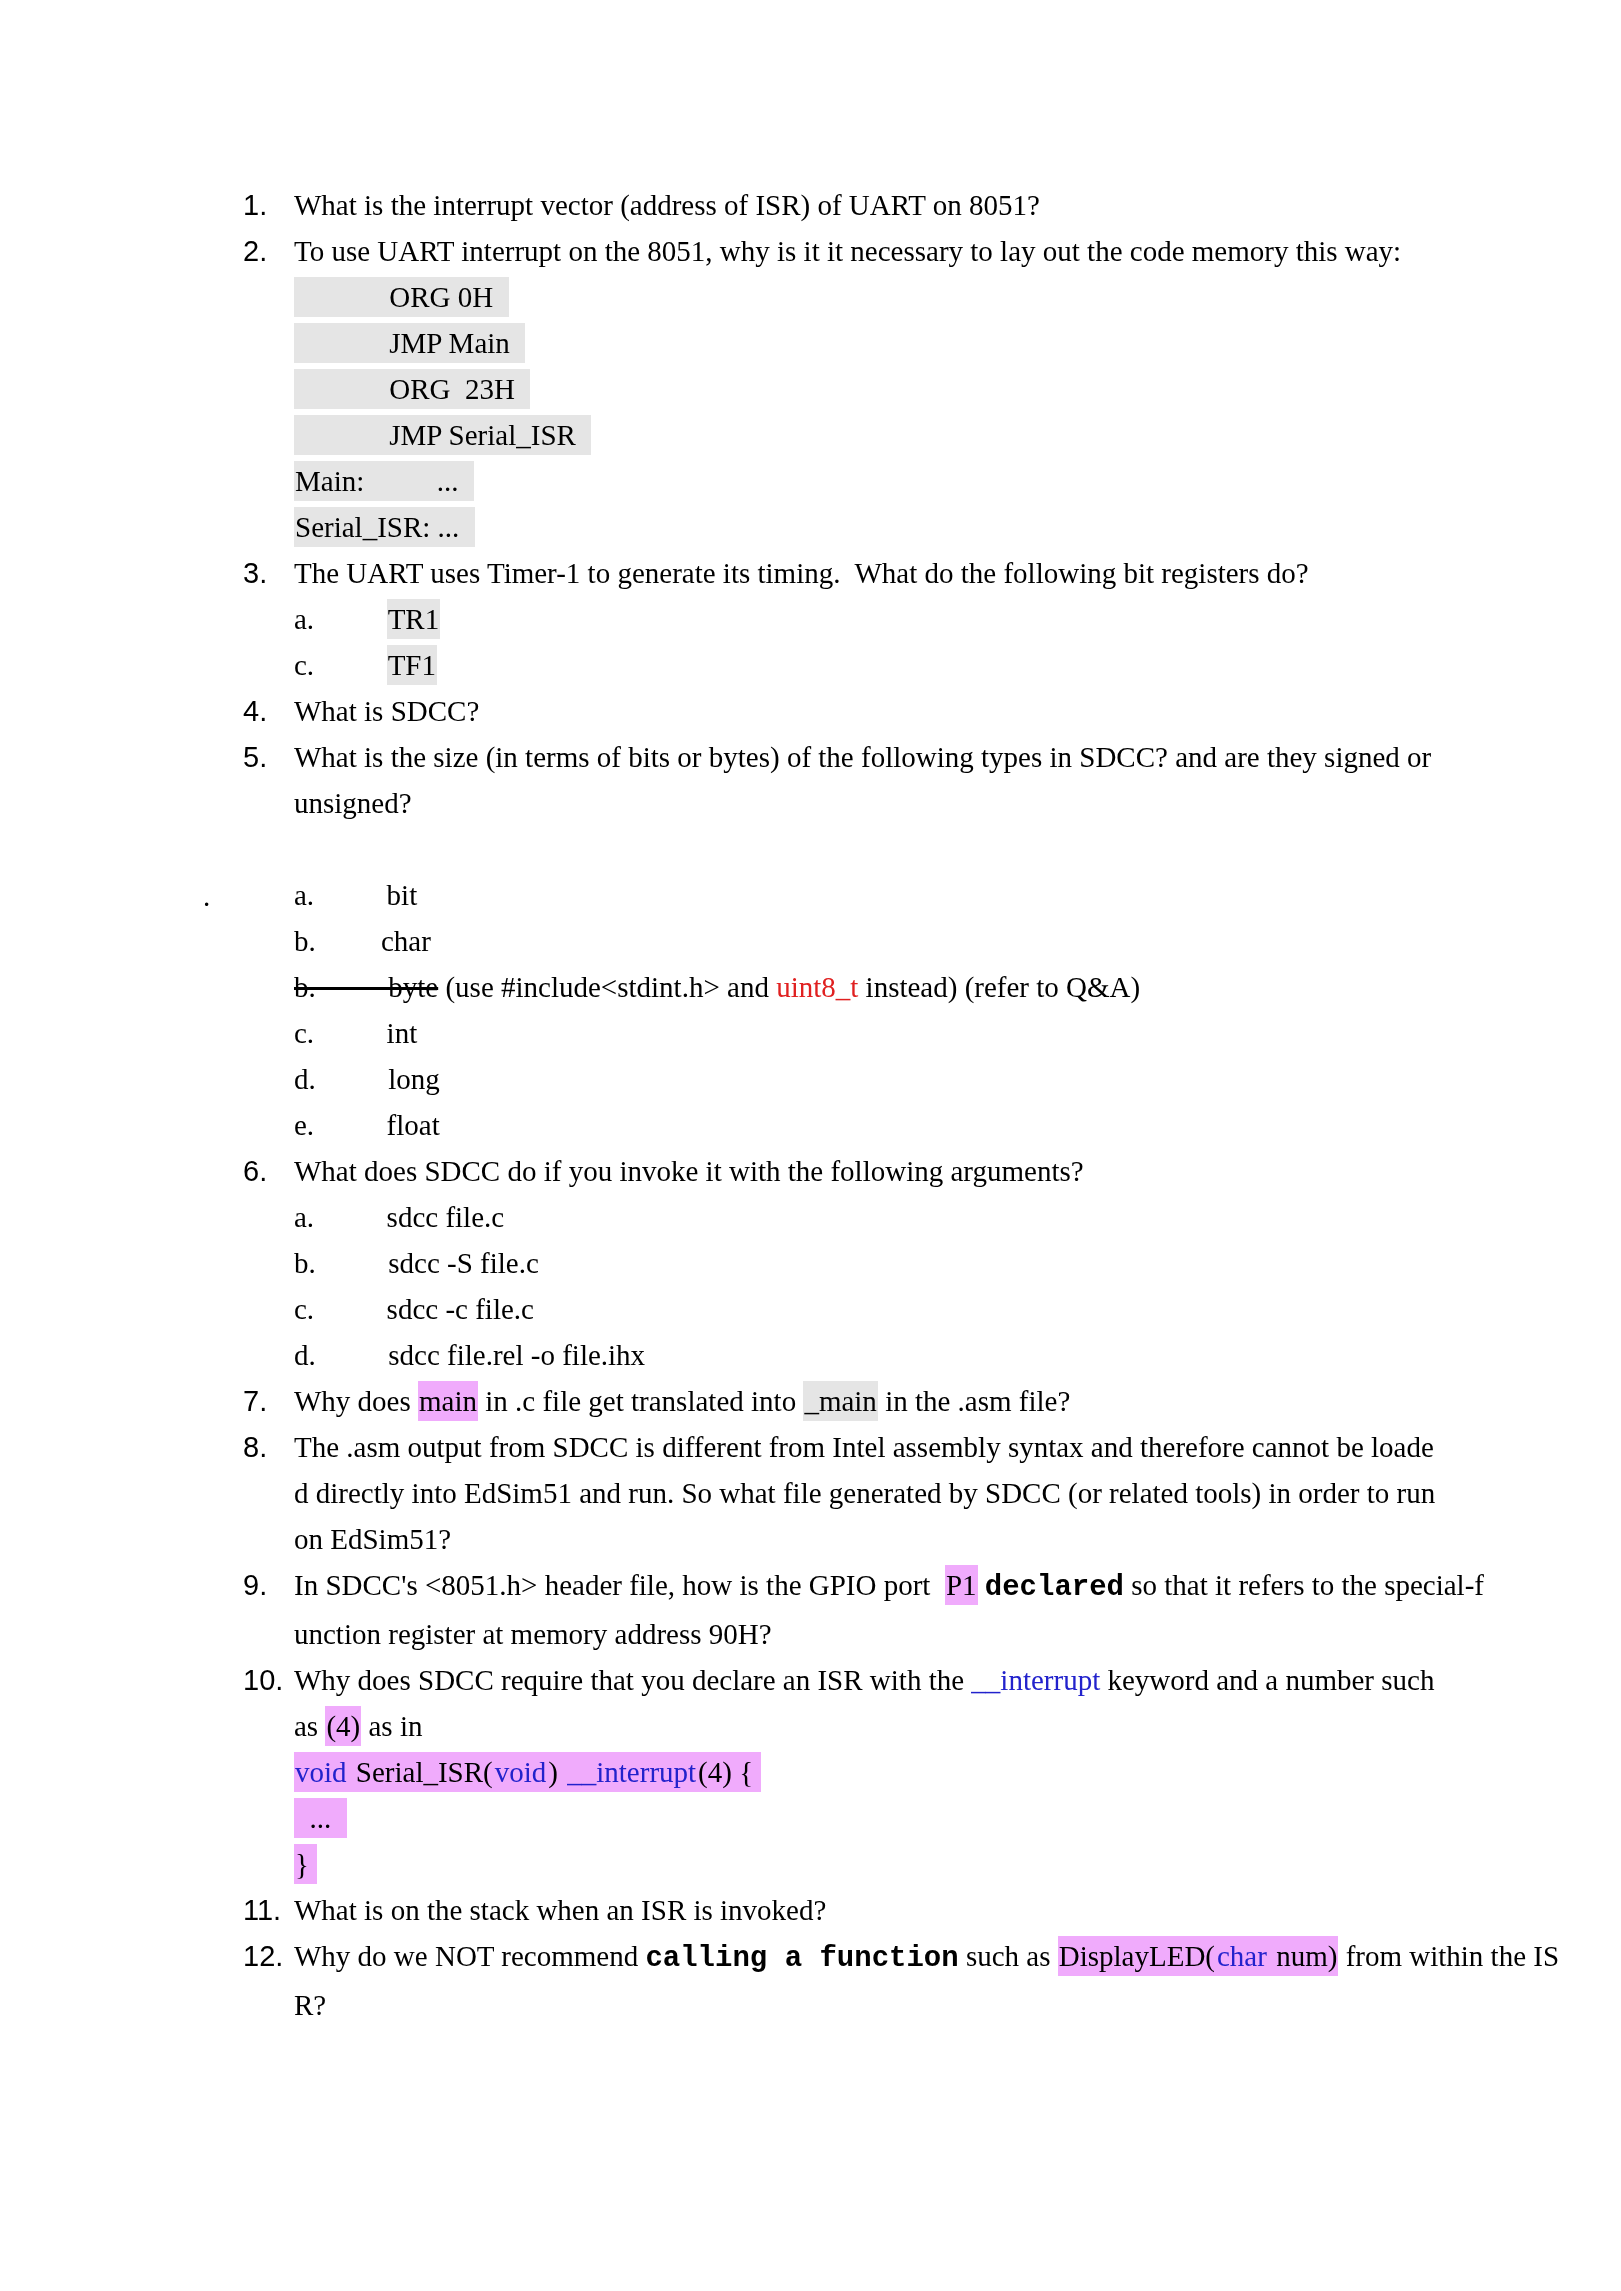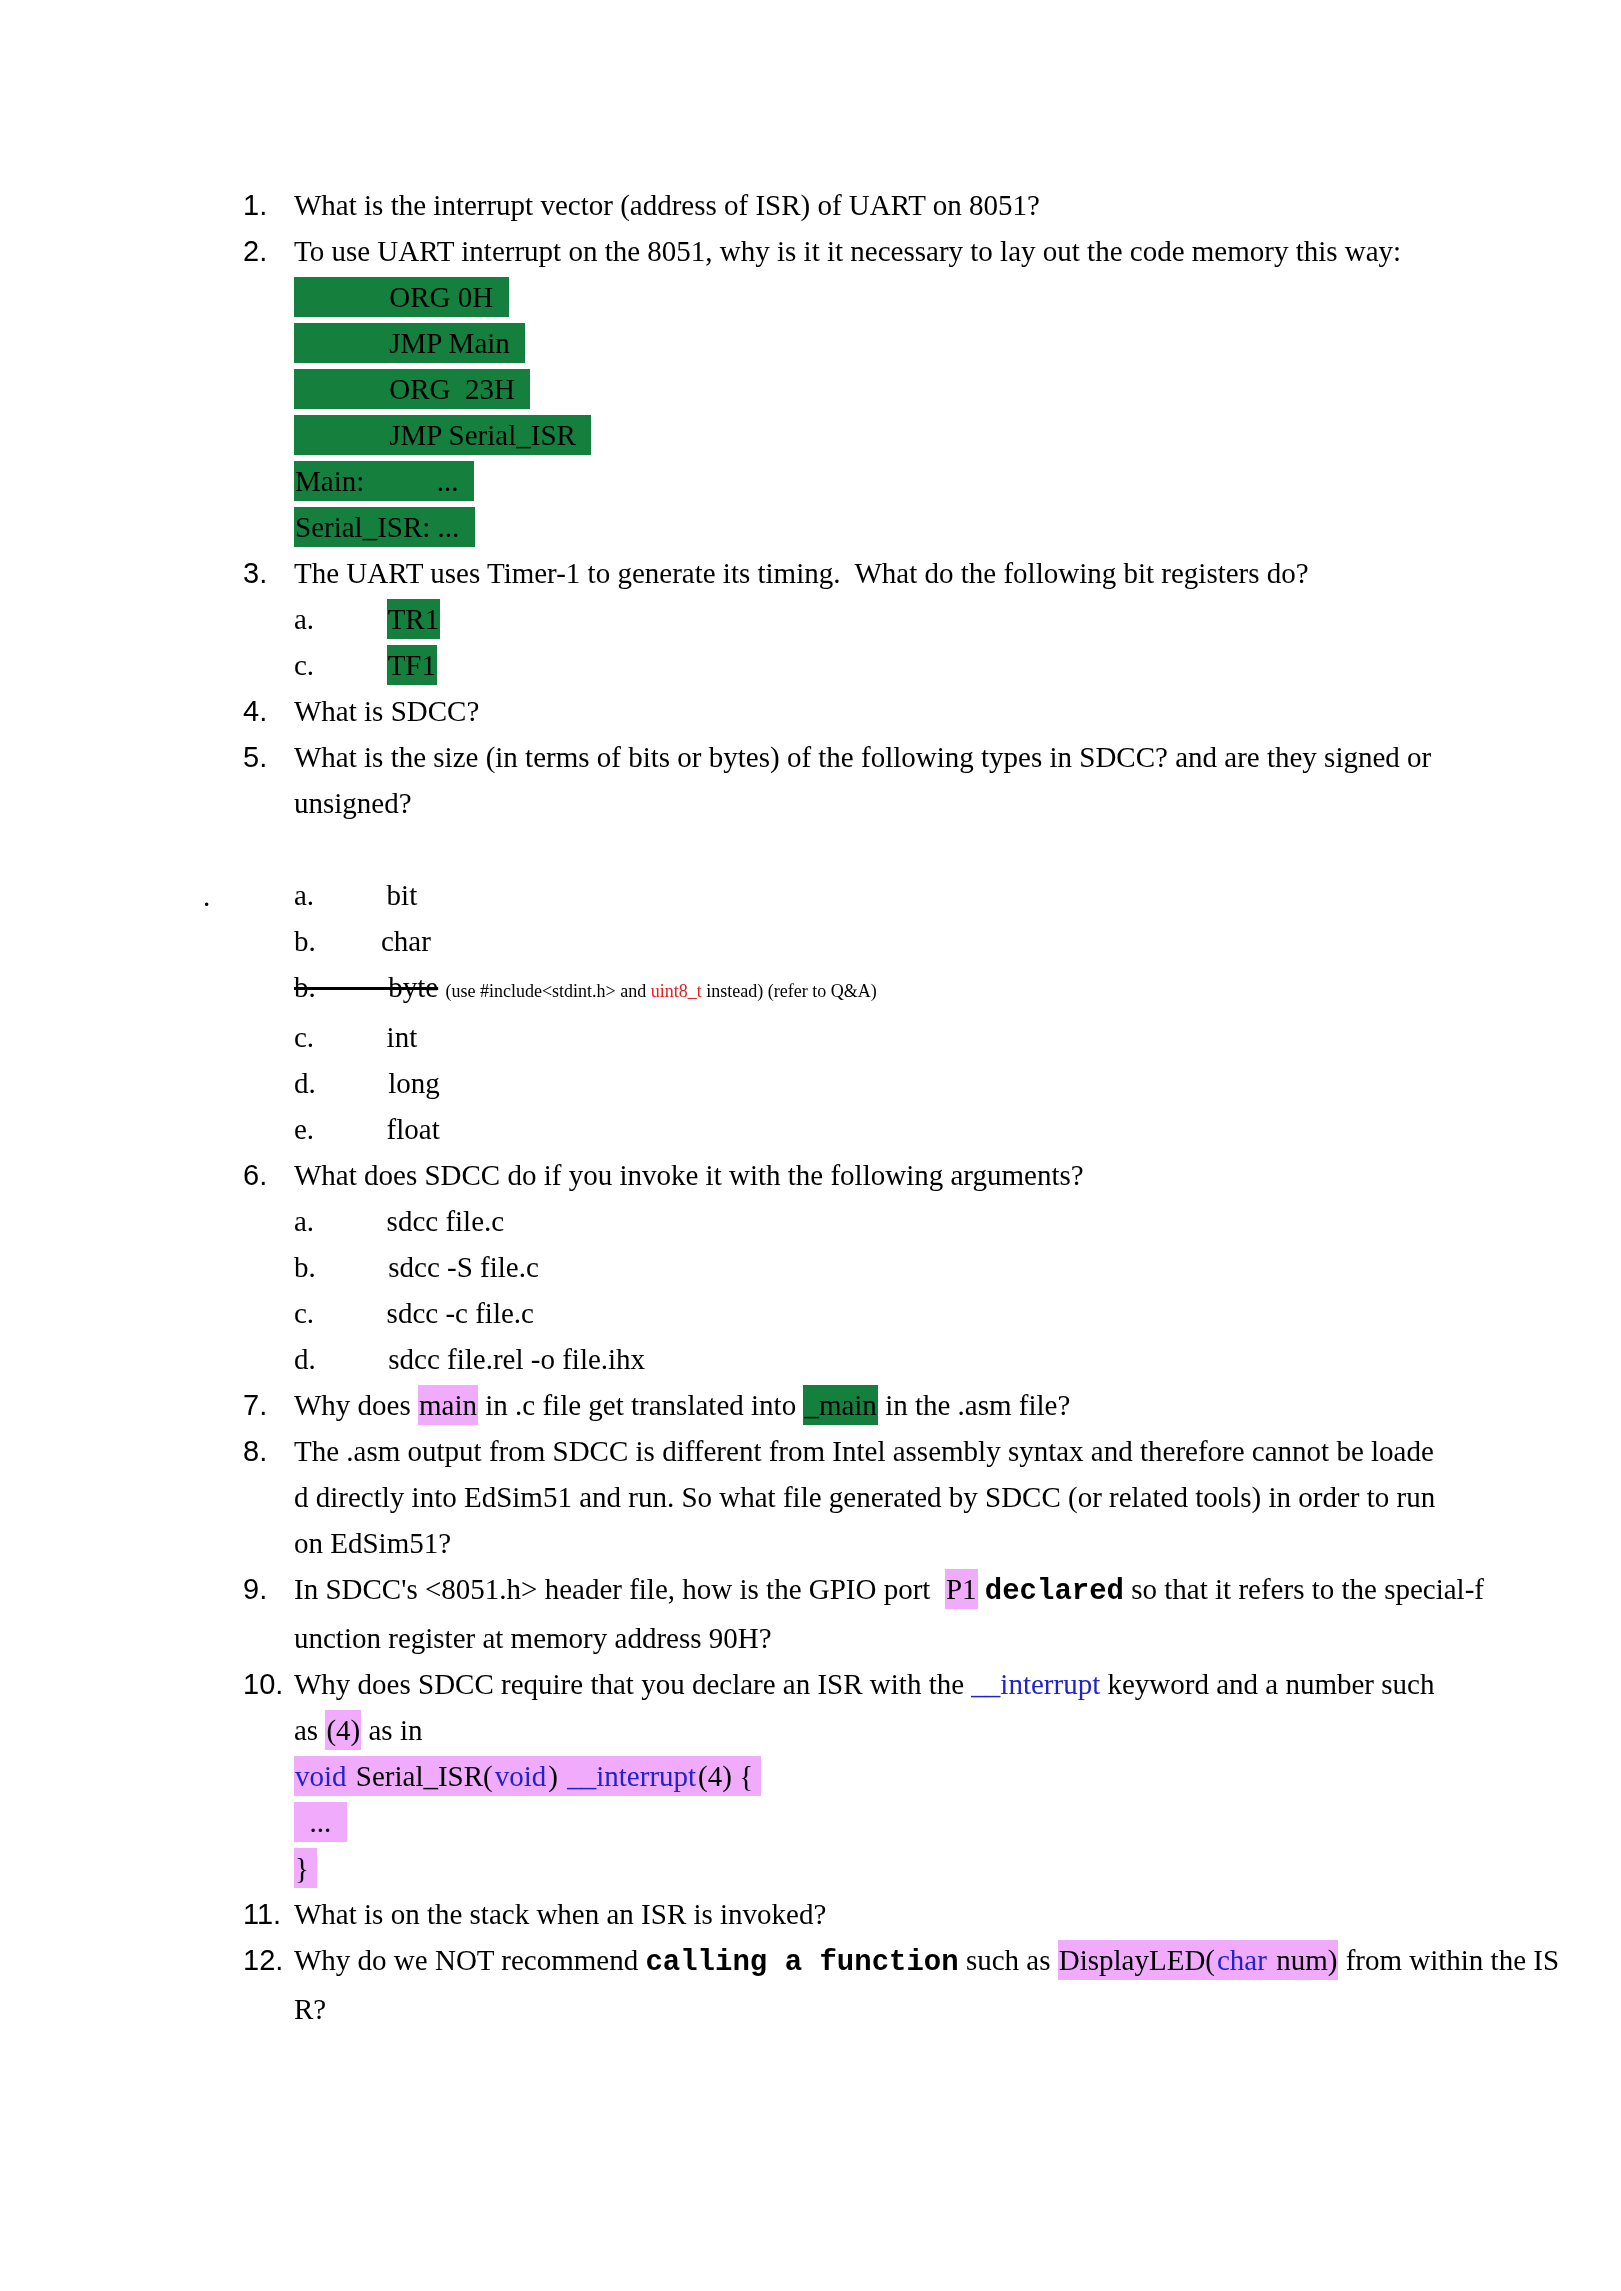--- a/index.html
+++ b/index.html
@@ -38,26 +38,26 @@
   .q-content {
     flex: 1 1 auto;
     min-width: 0;
   }
   .q-line {
     line-height: 46px;
     white-space: pre;
     min-height: 46px;
   }
   
-  .hlb { background: #15803d; padding: 3.9px 1px; }
+  .hlb { background: #e5e5e5; padding: 3.9px 1px; }
   .hlp { background: #f0abfc; padding: 3.9px 1px; }
   .blue { color: #2222cc; }
   .red { color: #e02020; }
   .b { font-weight: bold; font-family: Liberation Mono, monospace; }
-  .sm { font-size: 18px; text-align: right; }
+  .sm { font-size: 29px; text-align: right; }
   .strike { text-decoration: line-through; text-decoration-thickness: 2.5px; }
   .stray-period {
     position: absolute;
     left: 203px;
     top: 880px;
     font-family: "Liberation Serif", serif;
     font-size: 29px;
     color: #000000;
   }
 </style>

